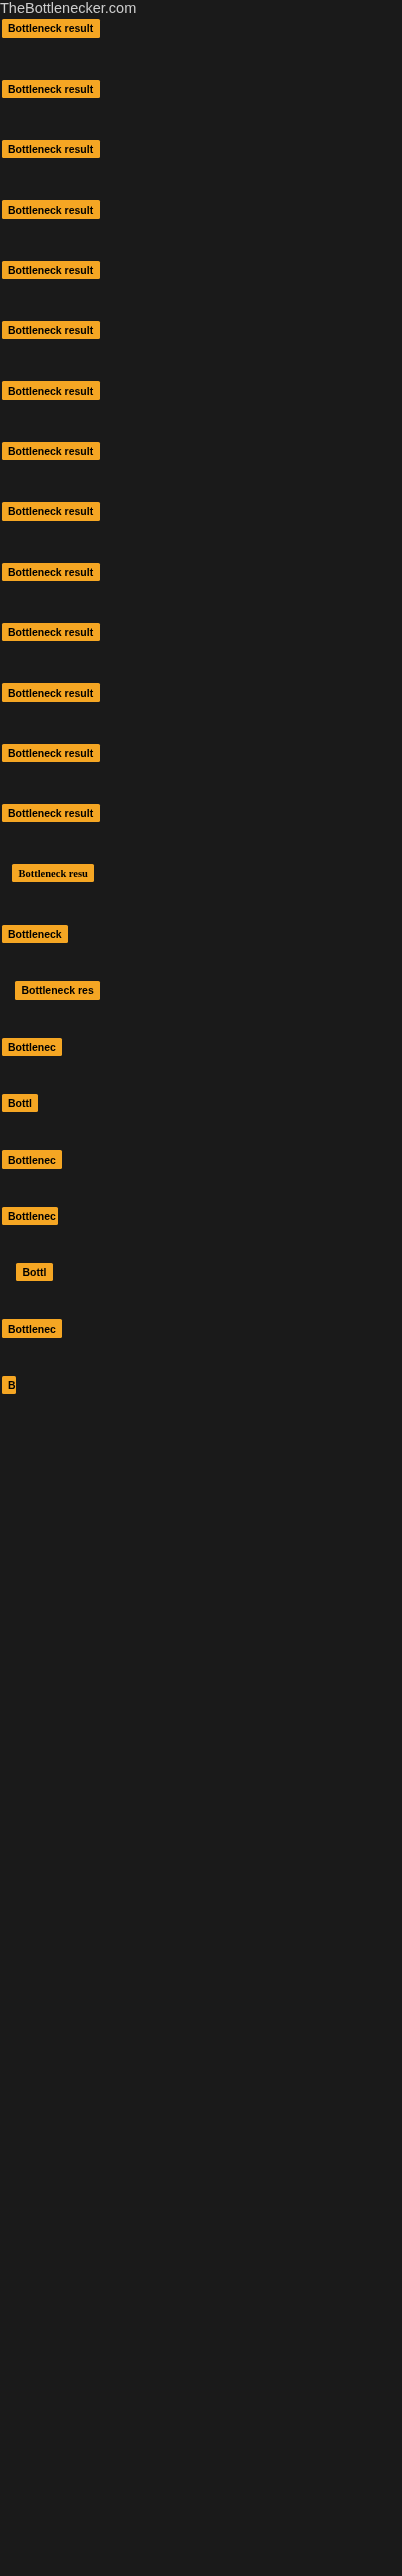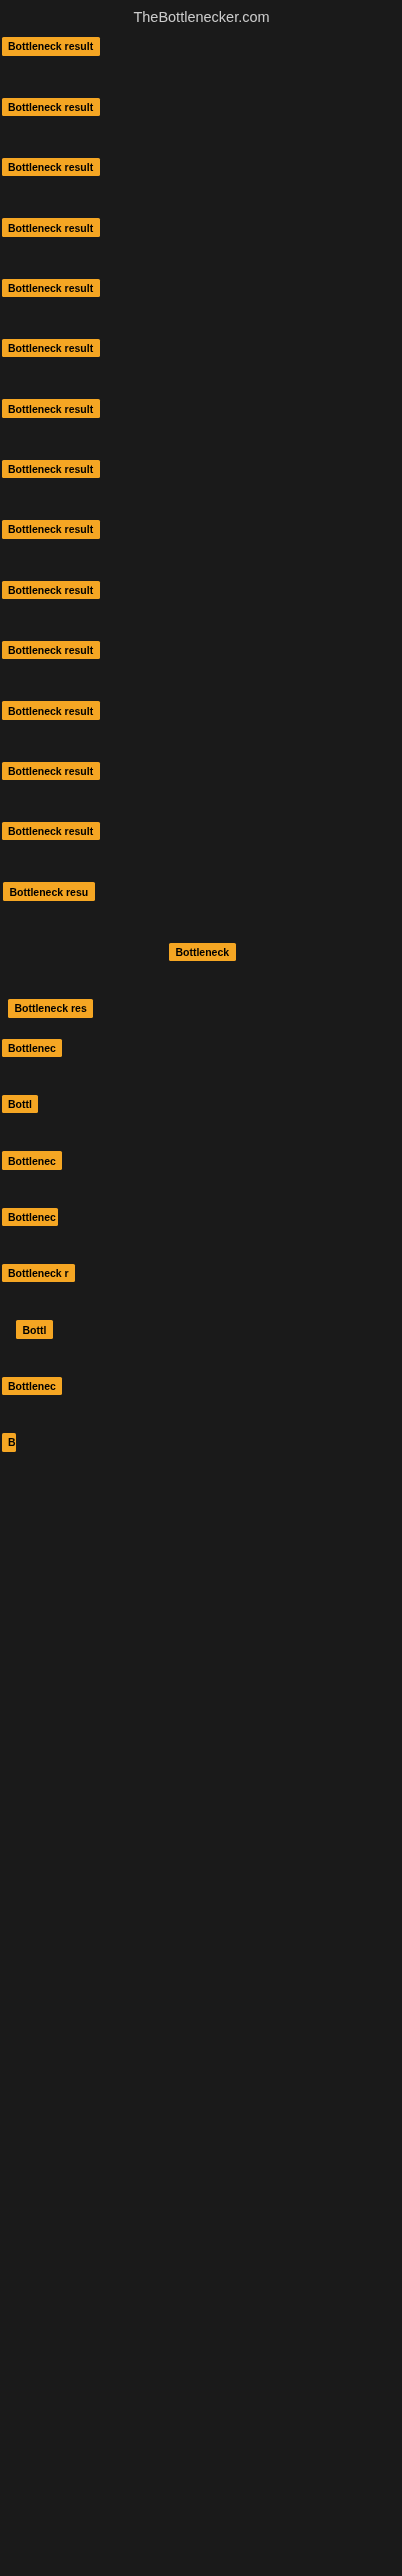--- a/index.html
+++ b/index.html
@@ -10,24 +10,23 @@
 
     body {
       width: 403px;
       min-height: 2576px;
       background-color: #1a1a1a;
       font-family: Arial, sans-serif;
       position: relative;
     }
 
     .site-title {
-      text-align: center;
       color: #cccccc;
       font-size: 14.5px;
-      padding: 9px 0;
+      padding: 0 0;
       background-color: #1a1a1a;
     }
 
     .bottleneck-badge {
       background-color: #f5a623;
       color: #000000;
       font-size: 10.5px;
       font-weight: bold;
       padding: 3.2px 6.4px;
       border-radius: 1.6px;
@@ -55,28 +54,27 @@
       <div style="margin-bottom: 39px; padding-left: 1.6px;"><span class="bottleneck-badge" style="background-color: rgb(245, 166, 35); color: rgb(0, 0, 0); max-width: 129px;">Bottleneck result</span></div>
       <div style="margin-bottom: 39px; padding-left: 1.6px;"><span class="bottleneck-badge" style="background-color: rgb(245, 166, 35); color: rgb(0, 0, 0); max-width: 129px;">Bottleneck result</span></div>
       <div style="margin-bottom: 39px; padding-left: 1.6px;"><span class="bottleneck-badge" style="background-color: rgb(245, 166, 35); color: rgb(0, 0, 0); max-width: 129px;">Bottleneck result</span></div>
       <div style="margin-bottom: 39px; padding-left: 1.6px;"><span class="bottleneck-badge" style="background-color: rgb(245, 166, 35); color: rgb(0, 0, 0); max-width: 129px;">Bottleneck result</span></div>
       <div style="margin-bottom: 39px; padding-left: 1.6px;"><span class="bottleneck-badge" style="background-color: rgb(245, 166, 35); color: rgb(0, 0, 0); max-width: 129px;">Bottleneck result</span></div>
       <div style="margin-bottom: 39px; padding-left: 1.6px;"><span class="bottleneck-badge" style="background-color: rgb(245, 166, 35); color: rgb(0, 0, 0); max-width: 129px;">Bottleneck result</span></div>
       <div style="margin-bottom: 39px; padding-left: 1.6px;"><span class="bottleneck-badge" style="background-color: rgb(245, 166, 35); color: rgb(0, 0, 0); max-width: 129px;">Bottleneck result</span></div>
       <div style="margin-bottom: 39px; padding-left: 1.6px;"><span class="bottleneck-badge" style="background-color: rgb(245, 166, 35); color: rgb(0, 0, 0); max-width: 129px;">Bottleneck result</span></div>
       <div style="margin-bottom: 39px; padding-left: 1.6px;"><span class="bottleneck-badge" style="background-color: rgb(245, 166, 35); color: rgb(0, 0, 0); max-width: 129px;">Bottleneck result</span></div>
       <div style="margin-bottom: 39px; padding-left: 1.6px;"><span class="bottleneck-badge" style="background-color: rgb(245, 166, 35); color: rgb(0, 0, 0); max-width: 125px;">Bottleneck result</span></div>
-      <div style="margin-bottom: 39px; padding-left: 3px;"><span class="bottleneck-badge" style="background-color: rgb(245, 166, 35); color: rgb(0, 0, 0); max-width: 113px;">Bottleneck resu</span></div>
-      <div style="margin-bottom: 35px; padding-left: 1.6px; text-align: center;"><span class="bottleneck-badge" style="background-color: rgb(245, 166, 35); color: rgb(0, 0, 0); max-width: 72px;">Bottleneck</span></div>
-      <div style="margin-bottom: 18px; padding-left: 8px;"><span class="bottleneck-badge" style="background-color: rgb(245, 166, 35); color: rgb(0, 0, 0); max-width: 95px;">Bottleneck res</span></div>
+      <div style="margin-bottom: 39px; padding-left: 12px; font-family: Liberation Serif, serif;"><span class="bottleneck-badge" style="background-color: rgb(245, 166, 35); color: rgb(0, 0, 0); max-width: 113px;">Bottleneck resu</span></div>
+      <div style="margin-bottom: 35px; padding-left: 1.6px;"><span class="bottleneck-badge" style="background-color: rgb(245, 166, 35); color: rgb(0, 0, 0); max-width: 72px;">Bottleneck</span></div>
+      <div style="margin-bottom: 35px; padding-left: 15px;"><span class="bottleneck-badge" style="background-color: rgb(245, 166, 35); color: rgb(0, 0, 0); max-width: 95px;">Bottleneck res</span></div>
       <div style="margin-bottom: 35px; padding-left: 1.6px;"><span class="bottleneck-badge" style="background-color: rgb(245, 166, 35); color: rgb(0, 0, 0); max-width: 64px;">Bottlenec</span></div>
       <div style="margin-bottom: 35px; padding-left: 1.6px;"><span class="bottleneck-badge" style="background-color: rgb(245, 166, 35); color: rgb(0, 0, 0); max-width: 45px;">Bottl</span></div>
       <div style="margin-bottom: 35px; padding-left: 1.6px;"><span class="bottleneck-badge" style="background-color: rgb(245, 166, 35); color: rgb(0, 0, 0); max-width: 64px;">Bottlenec</span></div>
       <div style="margin-bottom: 35px; padding-left: 1.6px;"><span class="bottleneck-badge" style="background-color: rgb(245, 166, 35); color: rgb(0, 0, 0); max-width: 56px;">Bottlenec</span></div>
-      <div style="margin-bottom: 35px; padding-left: 1.6px;"><span class="bottleneck-badge" style="background-color: rgb(245, 166, 35); color: rgb(0, 0, 0); max-width: 81px;">Bottleneck r</span></div>
       <div style="margin-bottom: 35px; padding-left: 16px;"><span class="bottleneck-badge" style="background-color: rgb(245, 166, 35); color: rgb(0, 0, 0); max-width: 40px;">Bottl</span></div>
       <div style="margin-bottom: 35px; padding-left: 1.6px;"><span class="bottleneck-badge" style="background-color: rgb(245, 166, 35); color: rgb(0, 0, 0); max-width: 63px;">Bottlenec</span></div>
       <div style="margin-bottom: 35px; padding-left: 1.6px;"><span class="bottleneck-badge" style="background-color: rgb(245, 166, 35); color: rgb(0, 0, 0); max-width: 14.5px;">B</span></div>
       <div style="height: 81px;"></div>
       <div style="height: 81px;"></div>
       <div style="height: 81px;"></div>
       <div style="height: 81px;"></div>
       <div style="height: 81px;"></div>
       <div style="height: 81px;"></div>
       <div style="height: 81px;"></div>

